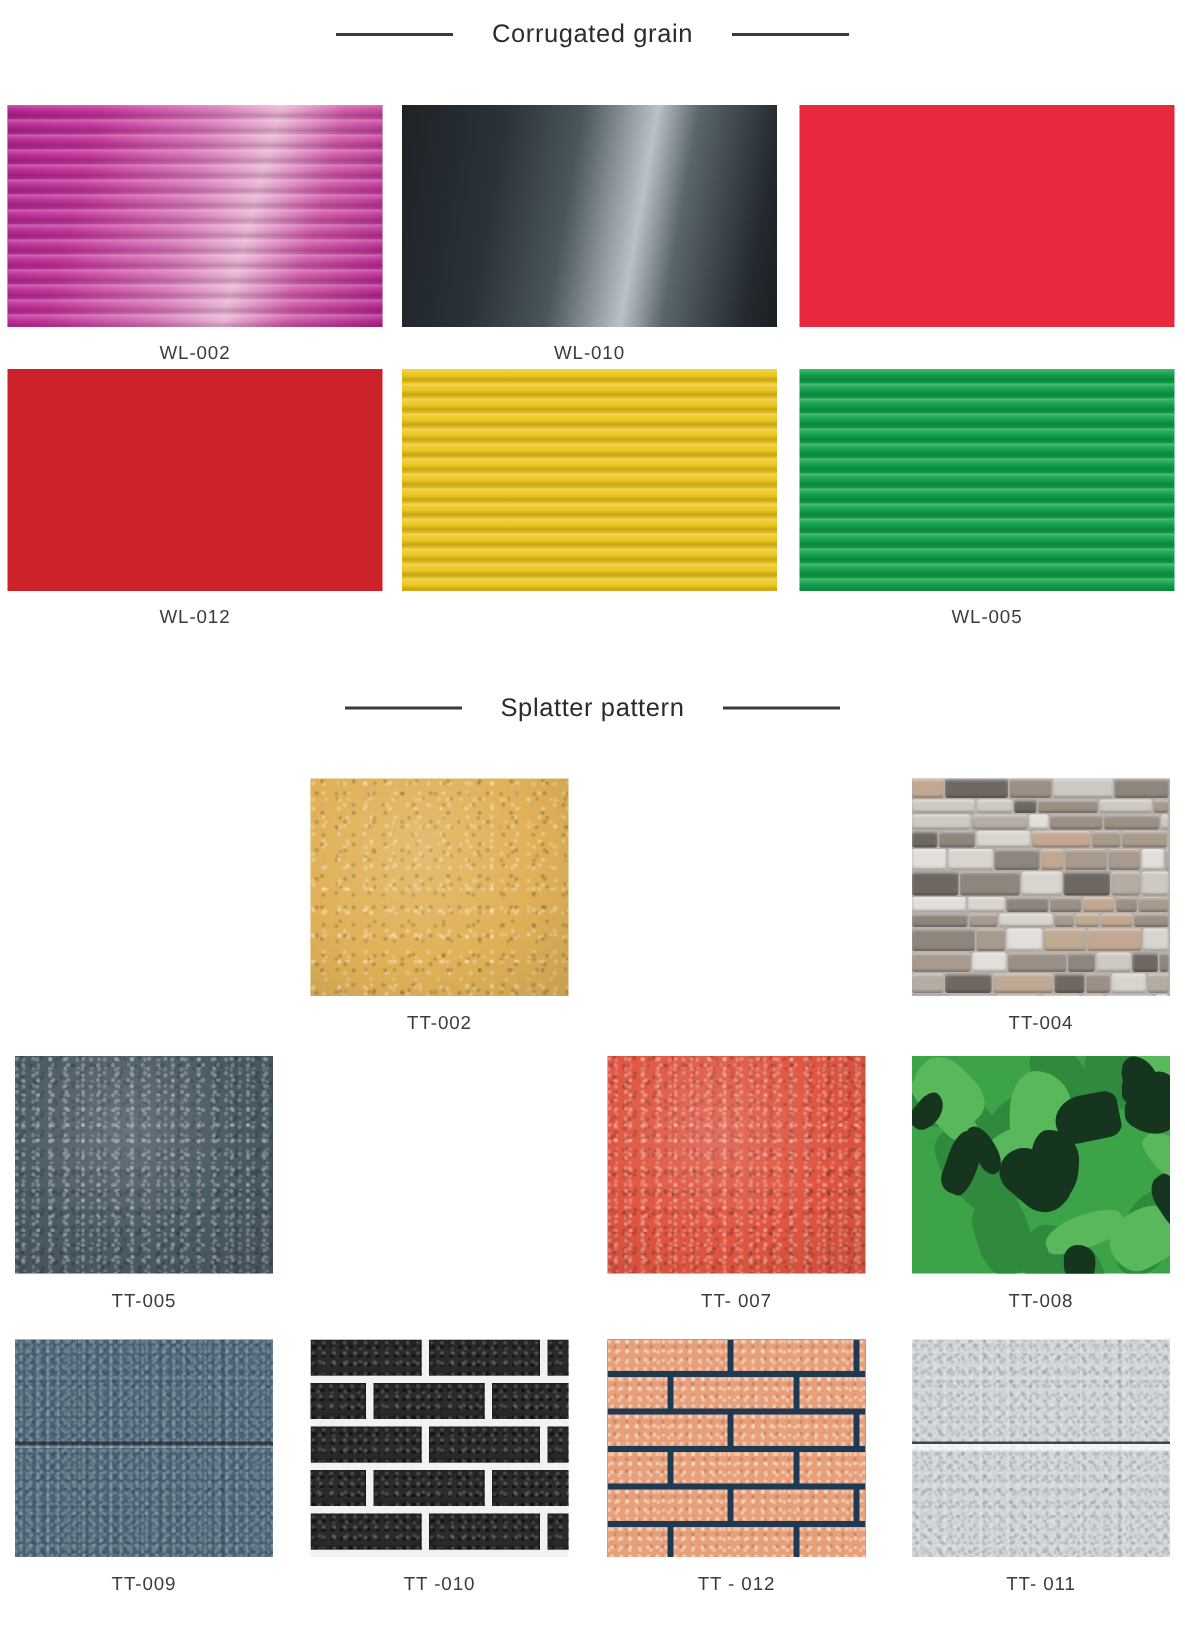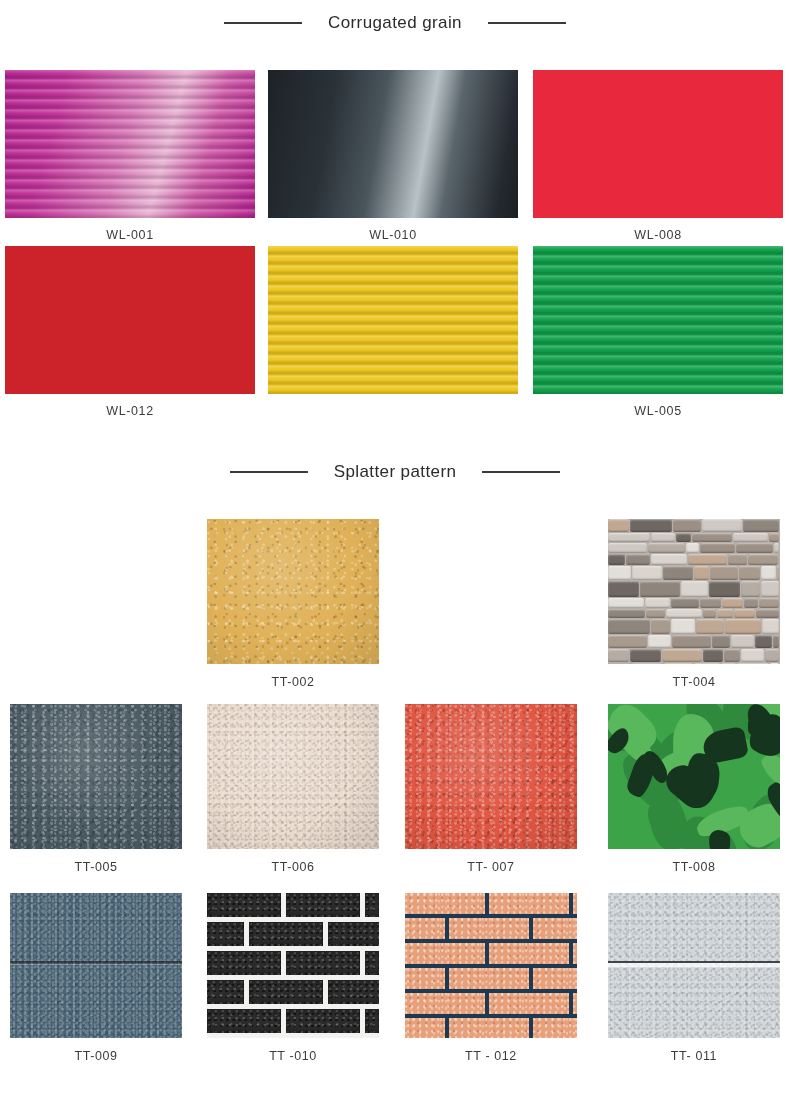--- a/index.html
+++ b/index.html
@@ -210,31 +210,30 @@
 <div class="section-head" id="head-corrugated">
   <span class="rule"></span>
   <span class="title">Corrugated grain</span>
   <span class="rule"></span>
 </div>
 
 <div class="wl-grid" id="wl-r1">
 
   <div class="cell wl-c1">
     <div class="swatch ribs sheen-pink"></div>
-    <div class="caption">WL-001</div>
+    <div class="caption">WL-002</div>
   </div>
 
   <div class="cell wl-c2">
     <div class="swatch ribs-strong sheen-metal"></div>
     <div class="caption">WL-010</div>
   </div>
 
   <div class="cell wl-c3">
     <div class="swatch ribs-soft" style="background:#e8283c"></div>
-    <div class="caption">WL-008</div>
   </div>
 </div>
 
 <div class="wl-grid" id="wl-r2">
 
   <div class="cell wl-c1">
     <div class="swatch ribs-soft" style="background:#cc2229"></div>
     <div class="caption">WL-012</div>
   </div>
 
@@ -349,24 +348,20 @@
   </div>
 </div>
 
 <div class="tt-grid" id="tt-r2">
 
   <div class="cell tt-c1">
     <div class="swatch stipple vign" style="background:#4a5a63"></div>
     <div class="caption">TT-005</div>
   </div>
 
-  <div class="cell tt-c2">
-    <div class="swatch stipple stipple-fine vign" style="background:#ead9cb"></div>
-    <div class="caption">TT-006</div>
-  </div>
 
   <div class="cell tt-c3">
     <div class="swatch stipple vign" style="background:#e05541"></div>
     <div class="caption">TT- 007</div>
   </div>
 
   <div class="cell tt-c4">
     <div class="swatch camo" id="camo-swatch">
         <div class="blob" style="width: 67.4728px; height: 46.6487px; left: 12.2589px; top: 49.8547px; background: rgb(47, 138, 62); border-radius: 65.7447% 50.6807% 40.5394% 65.2636% / 42.9746% 55.7731% 42.0247% 45.4416%; transform: rotate(45.2146deg);"></div>
         <div class="blob" style="width: 68.8059px; height: 25.6237px; left: -20.0829px; top: 20.8211px; background: rgb(47, 138, 62); border-radius: 30.5511% 59.8951% 49.2562% 42.9935% / 31.7065% 48.3219% 36.3982% 63.6522%; transform: rotate(3.49691deg);"></div>

